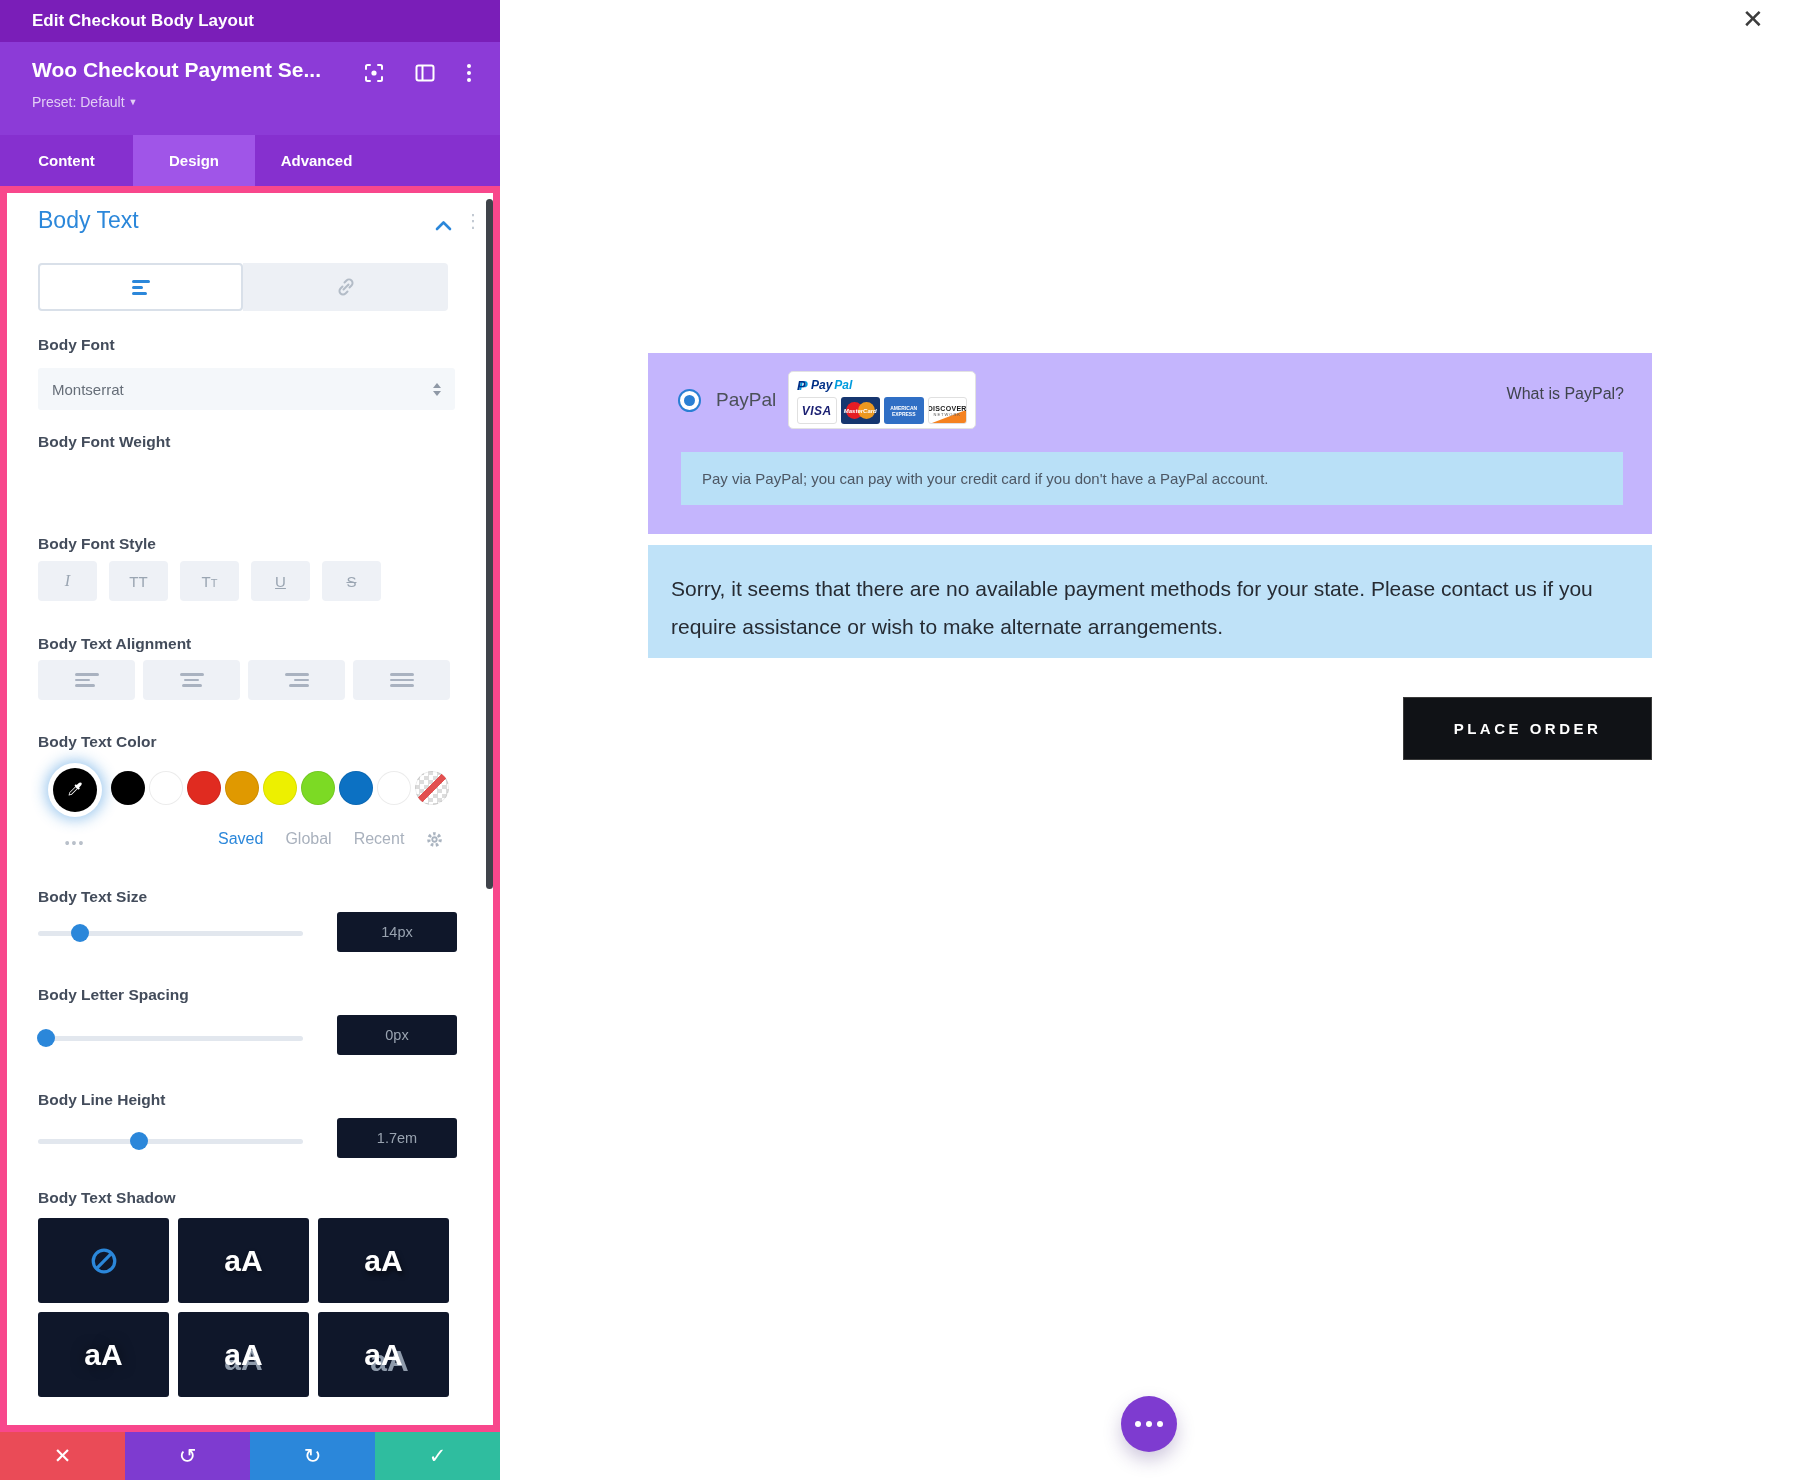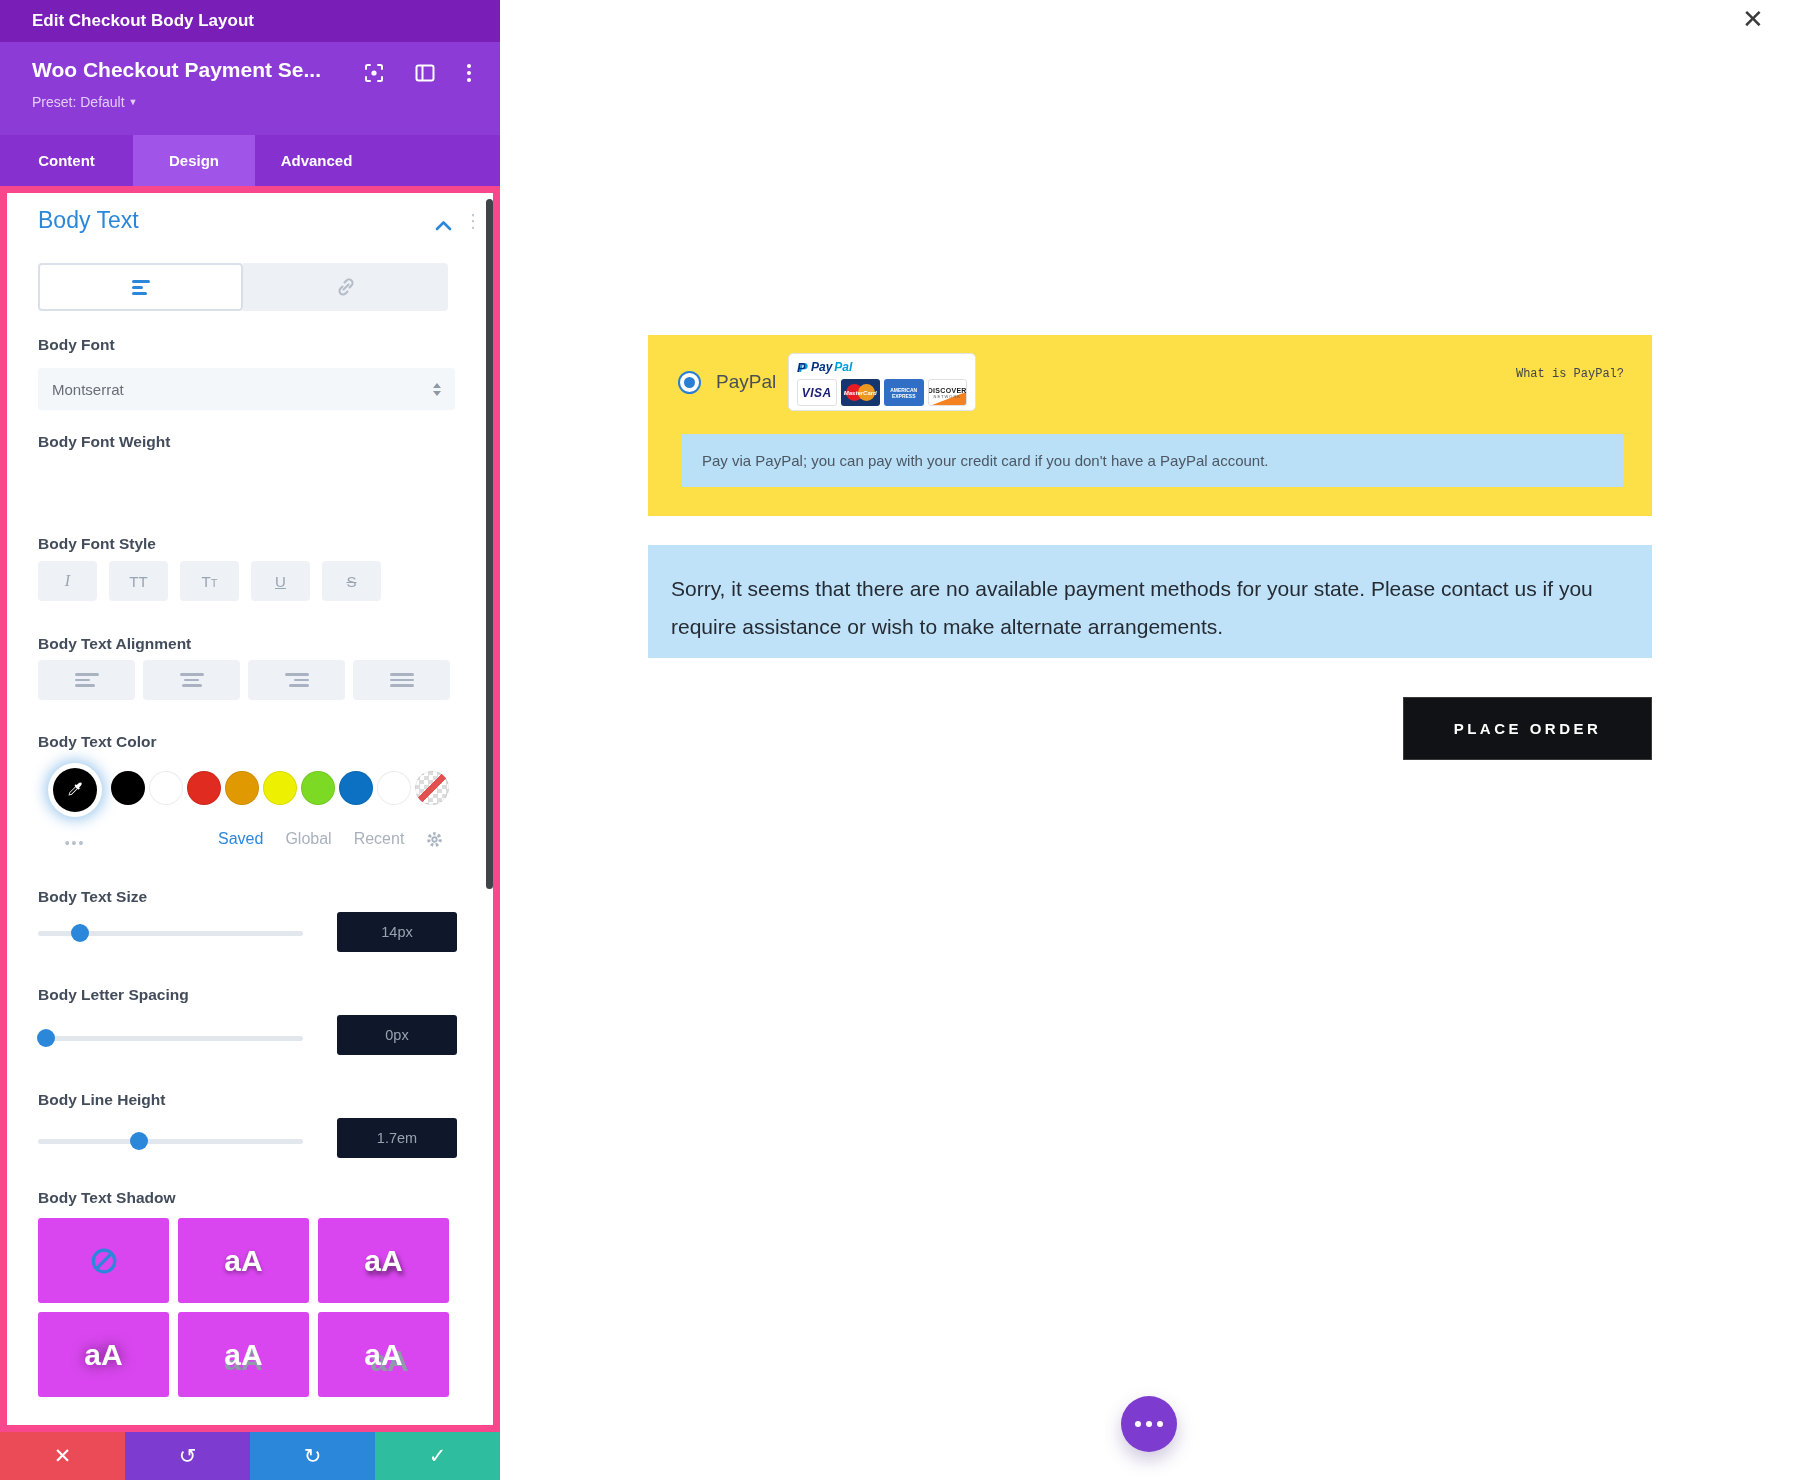--- a/index.html
+++ b/index.html
@@ -68,37 +68,37 @@
   .swatch.transp::after{content:"";position:absolute;inset:0;background:linear-gradient(135deg,transparent 44%,#e25050 44%,#e25050 56%,transparent 56%);}
   .more-dots{left:51px;top:642px;width:34px;text-align:center;color:#b9c0ca;font-size:14px;letter-spacing:2px;cursor:pointer;}
   .links-row{left:211px;top:637px;display:flex;gap:22px;align-items:center;font-size:16px;}
   .link-saved{color:#2b87da;cursor:pointer;}
   .link-dim{color:#a9b1bd;cursor:pointer;}
 
   .slider{left:31px;width:265px;height:5px;background:#e2e7ee;border-radius:3px;cursor:pointer;}
   .handle{position:absolute;top:-7px;width:18px;height:18px;border-radius:50%;background:#2b87da;transform:translateX(-50%);cursor:grab;}
   .value-box{left:330px;width:116px;height:38px;background:#0f172a;border:none;border-radius:3px;color:#99a3b0;font-size:14.5px;text-align:center;outline:none;}
 
-  .shadow-box{width:131px;height:85px;background:#d946ef;border-radius:3px;display:flex;align-items:center;justify-content:center;font-weight:bold;font-size:30px;color:#fff;cursor:pointer;font-family:"Liberation Sans",sans-serif;}
+  .shadow-box{width:131px;height:85px;background:#0f172a;border-radius:3px;display:flex;align-items:center;justify-content:center;font-weight:bold;font-size:30px;color:#fff;cursor:pointer;font-family:"Liberation Sans",sans-serif;}
   .sh-soft{text-shadow:0 2px 4px rgba(0,0,0,0.4);}
   .sh-strong{text-shadow:2px 4px 5px rgba(0,0,0,0.55);}
   .sh-glow{text-shadow:0 0 14px rgba(0,0,0,0.55);}
   .sh-hard{text-shadow:0 5px 0 #8f9bab;}
   .sh-diag{text-shadow:6px 6px 0 #8f9bab;}
 
   .footer{left:0;top:1432px;width:500px;height:48px;display:flex;}
   .f-btn{width:125px;height:48px;display:flex;align-items:center;justify-content:center;color:#fff;font-size:21px;cursor:pointer;font-family:"DejaVu Sans",sans-serif;}
 
   
   .close-x{left:1742px;top:4px;font-size:26px;color:#3c3c3c;cursor:pointer;font-family:"DejaVu Sans",sans-serif;}
-  .payment-box{left:648px;top:335px;width:1004px;height:181px;background:#fde047;}
+  .payment-box{left:648px;top:353px;width:1004px;height:181px;background:#c4b5fd;}
   .radio{left:30px;top:36px;width:19px;height:19px;border:2px solid #2a7fd4;border-radius:50%;display:flex;align-items:center;justify-content:center;cursor:pointer;background:#fff;}
   .radio i{width:11px;height:11px;border-radius:50%;background:#2a7fd4;}
   .pp-label{left:68px;top:36px;font-size:19px;color:#4b5058;}
-  .what-link{right:28px;top:32px;font-size:12px;color:#3f444d;cursor:pointer;font-family:Liberation Mono, monospace;}
+  .what-link{right:28px;top:32px;font-size:16px;color:#3f444d;cursor:pointer;}
   .card-box{left:140px;top:18px;width:188px;height:58px;background:#fff;border:1px solid #e2e2e2;border-radius:5px;box-sizing:border-box;padding:3px 8px;}
   .pp-logo-row{display:flex;align-items:center;height:20px;gap:2px;}
   .pp-mark{position:relative;width:12px;height:15px;font-weight:bold;font-style:italic;font-size:13px;line-height:15px;}
   .pp-mark i{position:absolute;left:0;top:0;font-style:italic;}
   .p-back{color:#009cde;left:2px !important;}
   .p-front{color:#003087;}
   .pp-pay{color:#003087;font-weight:bold;font-style:italic;font-size:12px;}
   .pp-pal{color:#009cde;font-weight:bold;font-style:italic;font-size:12px;}
   .cards-row{display:flex;gap:4px;margin-top:2px;}
   .card{position:relative;width:40px;height:27px;border-radius:3px;display:flex;align-items:center;justify-content:center;overflow:hidden;box-sizing:border-box;}

